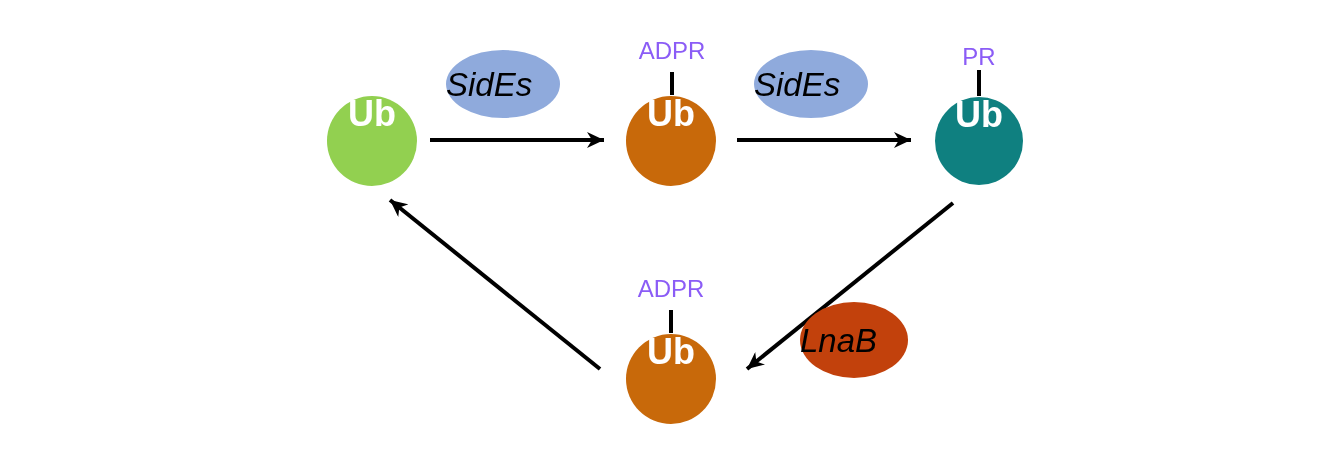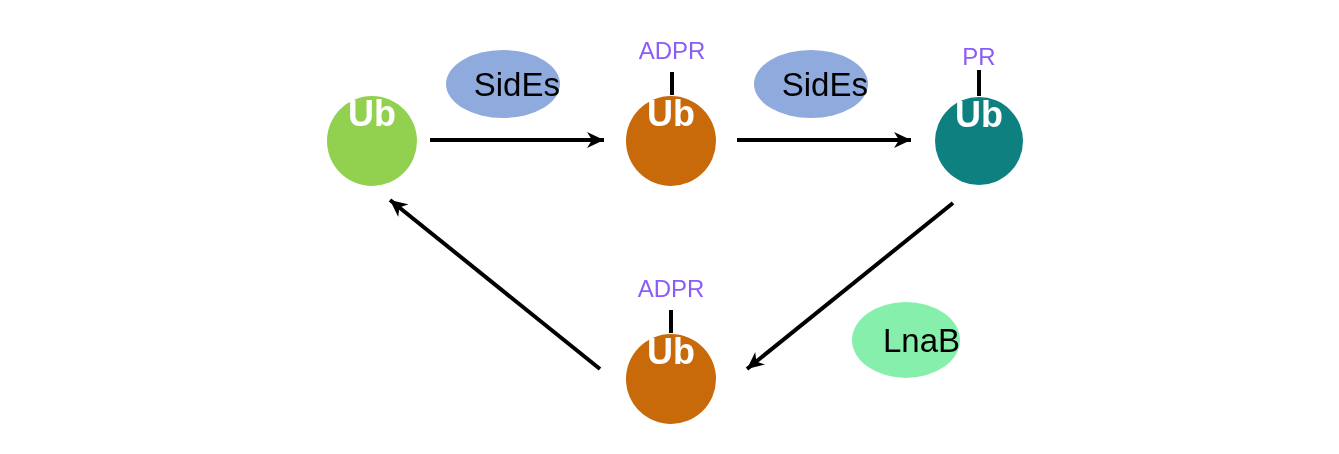--- a/index.html
+++ b/index.html
@@ -40,21 +40,22 @@
     color: #ffffff;
     font-weight: bold;
     font-size: 36px;
     line-height: 1;
   }
   .enzyme {
     position: absolute;
     border-radius: 50%;
     display: flex;
     align-items: center;
-    justify-content: flex-end;
+    justify-content: flex-start;
+    font-style: italic;
   }
   .enzyme span {
     color: #000000;
     font-size: 33px;
     line-height: 1;
   }
   .mod-label {
     position: absolute;
     transform: translateX(-50%);
     color: #8b5cf6;
@@ -109,17 +110,17 @@
 
   <div class="enzyme" style="left: 446px; top: 50px; width: 114px; height: 68px; background-color: rgb(143, 170, 220);">
     <span>SidEs</span>
   </div>
 
   <div class="enzyme" style="left: 754px; top: 50px; width: 114px; height: 68px; background-color: rgb(143, 170, 220);">
     <span>SidEs</span>
   </div>
 
 
-  <div class="enzyme" style="left: 852px; top: 302px; width: 108px; height: 76px; background-color: #86efac;">
+  <div class="enzyme" style="left: 800px; top: 302px; width: 108px; height: 76px; background-color: #c2410c;">
     <span>LnaB</span>
   </div>
 
 </div>
 
 </body></html>

